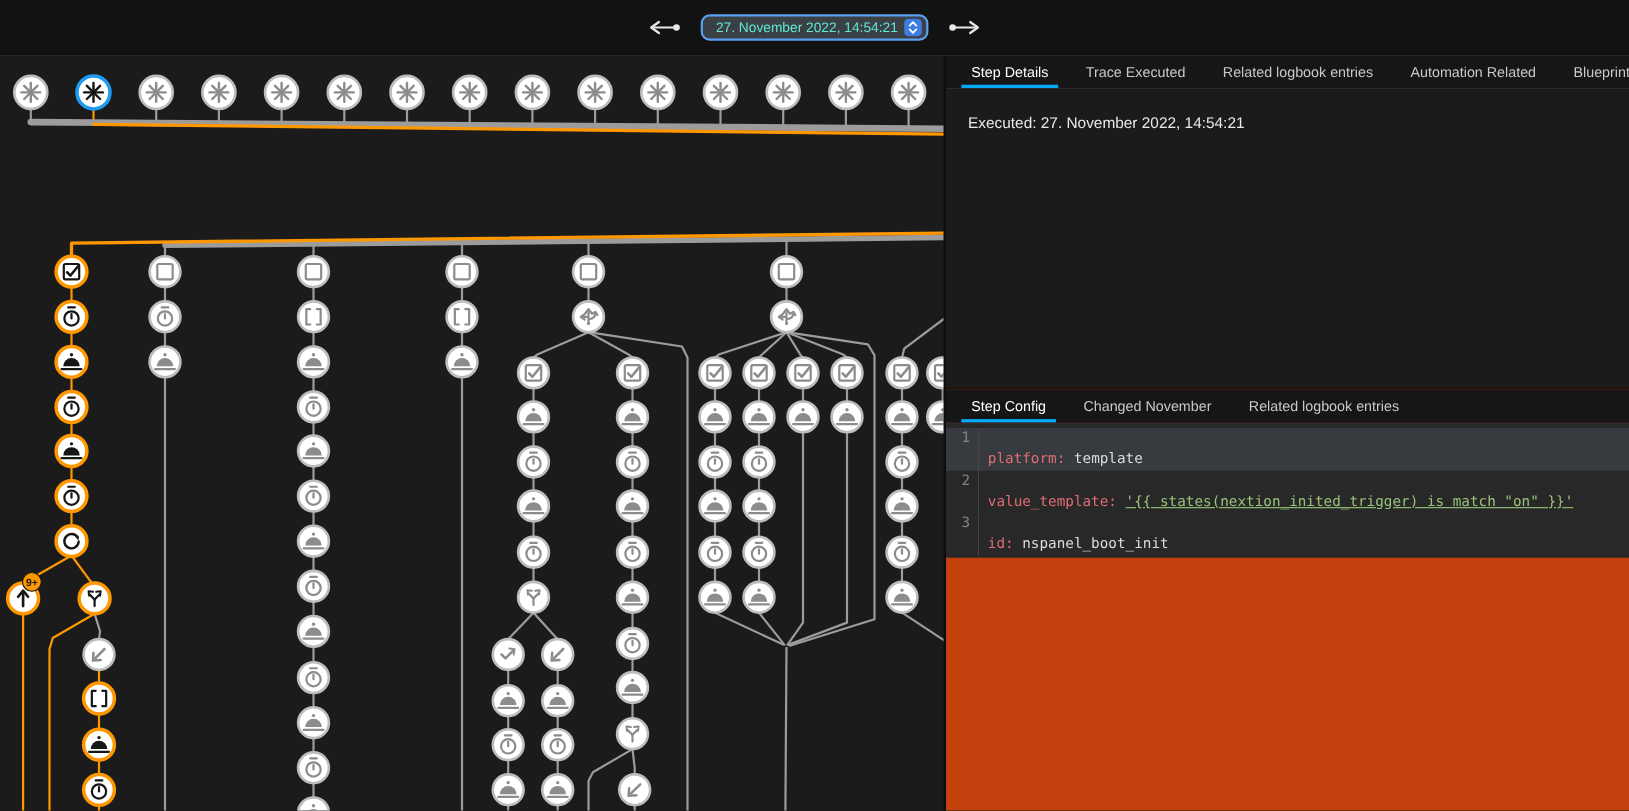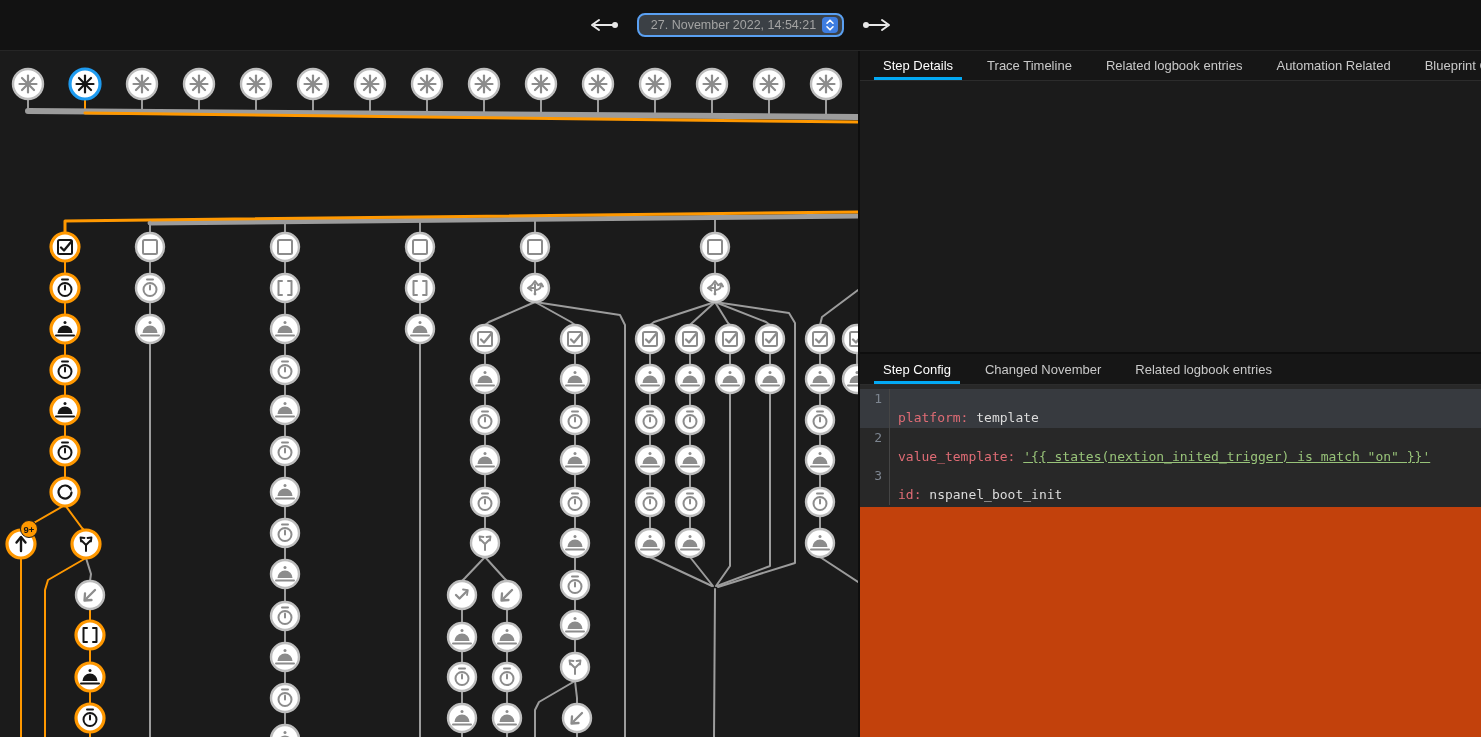--- a/index.html
+++ b/index.html
@@ -9,21 +9,21 @@
   
   .graph-wrap{position:absolute;left:0;top:0;width:858px;height:737px;overflow:hidden;background:#1b1b1b;}
   .graph-wrap svg{display:block;}
 
   
   .topbar{position:absolute;left:0;top:0;width:1481px;height:50px;background:#121212;
     border-bottom:1px solid #262626;z-index:5;display:flex;align-items:center;justify-content:center;gap:14px;}
   .ray-btn{background:none;border:none;padding:4px;cursor:pointer;display:flex;align-items:center;}
   .run-select{display:flex;align-items:center;gap:6px;background:#3b4045;border:2px solid #5aa0f2;
     border-radius:8px;padding:2px 4px 2px 12px;height:24px;box-sizing:border-box;cursor:pointer;}
-  .run-select .val{color:#a3a3a3;font-size:12.5px;white-space:nowrap;}
+  .run-select .val{color:#5eead4;font-size:12.5px;white-space:nowrap;}
   .stepper{width:16px;height:16px;border-radius:4px;background:#3e7de0;display:flex;flex-direction:column;
     align-items:center;justify-content:center;gap:1px;}
   .stepper svg{display:block;}
 
   
   .right{position:absolute;left:858px;top:50px;width:623px;height:687px;background:#1b1b1b;
     border-left:2px solid #0e0e0e;box-sizing:border-box;display:flex;flex-direction:column;}
   .panel-top{height:302px;display:flex;flex-direction:column;}
   .panel-bottom{flex:1;border-top:2px solid #0e0e0e;display:flex;flex-direction:column;background:#c2410c;}
   .tabbar{height:30px;display:flex;align-items:stretch;gap:0;background:#161616;
@@ -994,25 +994,26 @@
         <line x1="6" y1="7" x2="25" y2="7" stroke="#e8e8e8" stroke-width="2"></line>
         <path d="M20,2 L27,7 L20,12" fill="none" stroke="#e8e8e8" stroke-width="2" stroke-linejoin="round" stroke-linecap="round"></path>
       </svg>
     </button>
   </header>
 
   <aside class="right">
     <section class="panel-top">
       <nav class="tabbar" id="tabbar-top">
           <span class="tab active">Step Details</span>
-          <span class="tab">Trace Timeline</span>
+          <span class="tab">Trace Executed</span>
           <span class="tab">Related logbook entries</span>
           <span class="tab">Automation Related</span>
           <span class="tab">Blueprint Config</span>
         </nav>
+      <div class="executed">Executed: 27. November 2022, 14:54:21</div>
     </section>
     <section class="panel-bottom">
       <nav class="tabbar" id="tabbar-bottom">
           <span class="tab active">Step Config</span>
           <span class="tab">Changed November</span>
           <span class="tab">Related logbook entries</span>
         </nav>
       <div class="editor" id="code-editor">
           <div class="code-row active">
             <span class="gutter">1</span>

